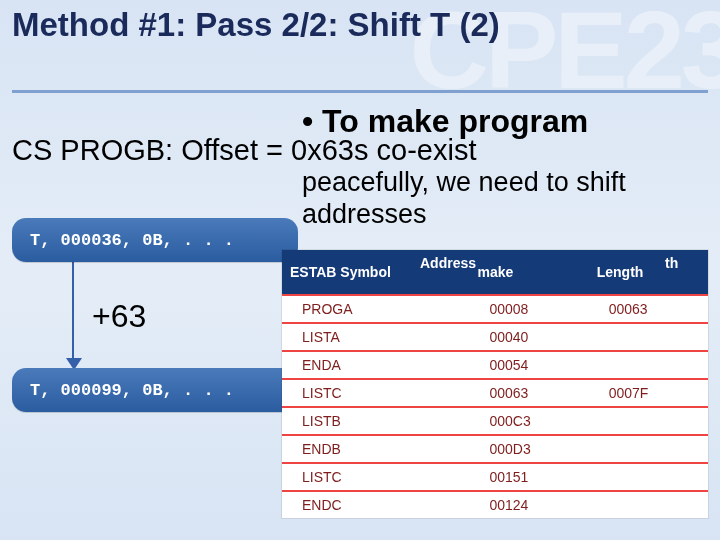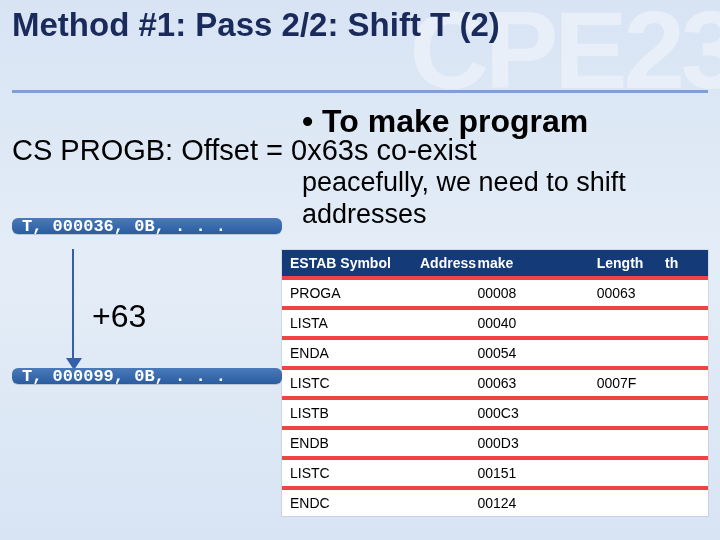--- a/index.html
+++ b/index.html
@@ -32,25 +32,25 @@
   }
   .cs-line{
     position:absolute;left:0;top:32px;width:700px;
     font-size:29px;color:#000;
   }
   .rest-text{
     position:absolute;left:290px;top:64px;width:410px;
     font-size:27px;color:#000;line-height:1.2;
   }
   .code-box{
-    position:absolute;width:250px;height:16px;
+    position:absolute;width:250px;height:44px;
     background:linear-gradient(180deg,#4a7aba 0%,#2a5ca0 100%);
-    border-radius:6px;color:#fff;
+    border-radius:14px;color:#fff;
     font-family:"Courier New",monospace;font-size:17px;font-weight:700;
-    display:flex;align-items:center;padding:0 10px;
+    display:flex;align-items:center;padding:0 18px;
     box-shadow:0 1px 0 rgba(0,0,0,.15);
     z-index:3;
   }
   .code1{left:12px;top:218px}
   .code2{left:12px;top:368px}
   .arrow{
     position:absolute;left:72px;top:249px;width:2px;height:117px;
     background:#355fa8;z-index:2;
   }
   .arrow-head{
@@ -61,25 +61,25 @@
   .plus63{
     position:absolute;left:92px;top:298px;font-size:32px;color:#000;z-index:2;
   }
   .table{
     position:absolute;left:282px;top:250px;width:426px;
     border-collapse:collapse;z-index:4;background:#fff;
     box-shadow:0 0 0 1px rgba(0,0,0,.08);
   }
   .table th{
     background:#143a78;color:#fff;font-weight:700;
-    font-size:14px;text-align:left;padding:5px 8px;
+    font-size:14px;text-align:left;padding:14px 8px;
   }
   .table td{
-    font-size:14px;color:#000000;padding:5px 8px;
-    border-top:4px solid #ef4444;background:#fff;
+    font-size:14px;color:#7f1d1d;padding:5px 20px;
+    border-top:2px solid #ef4444;background:#fff;
   }
   .hdr-weird{
     background:#143a78;color:#fff;font-weight:700;
     font-size:14px;padding:5px 8px;letter-spacing:0;
   }
   .th-overlay{
     position:absolute;color:#fff;font-weight:700;font-size:14px;
     pointer-events:none;z-index:5;
   }
 </style>

